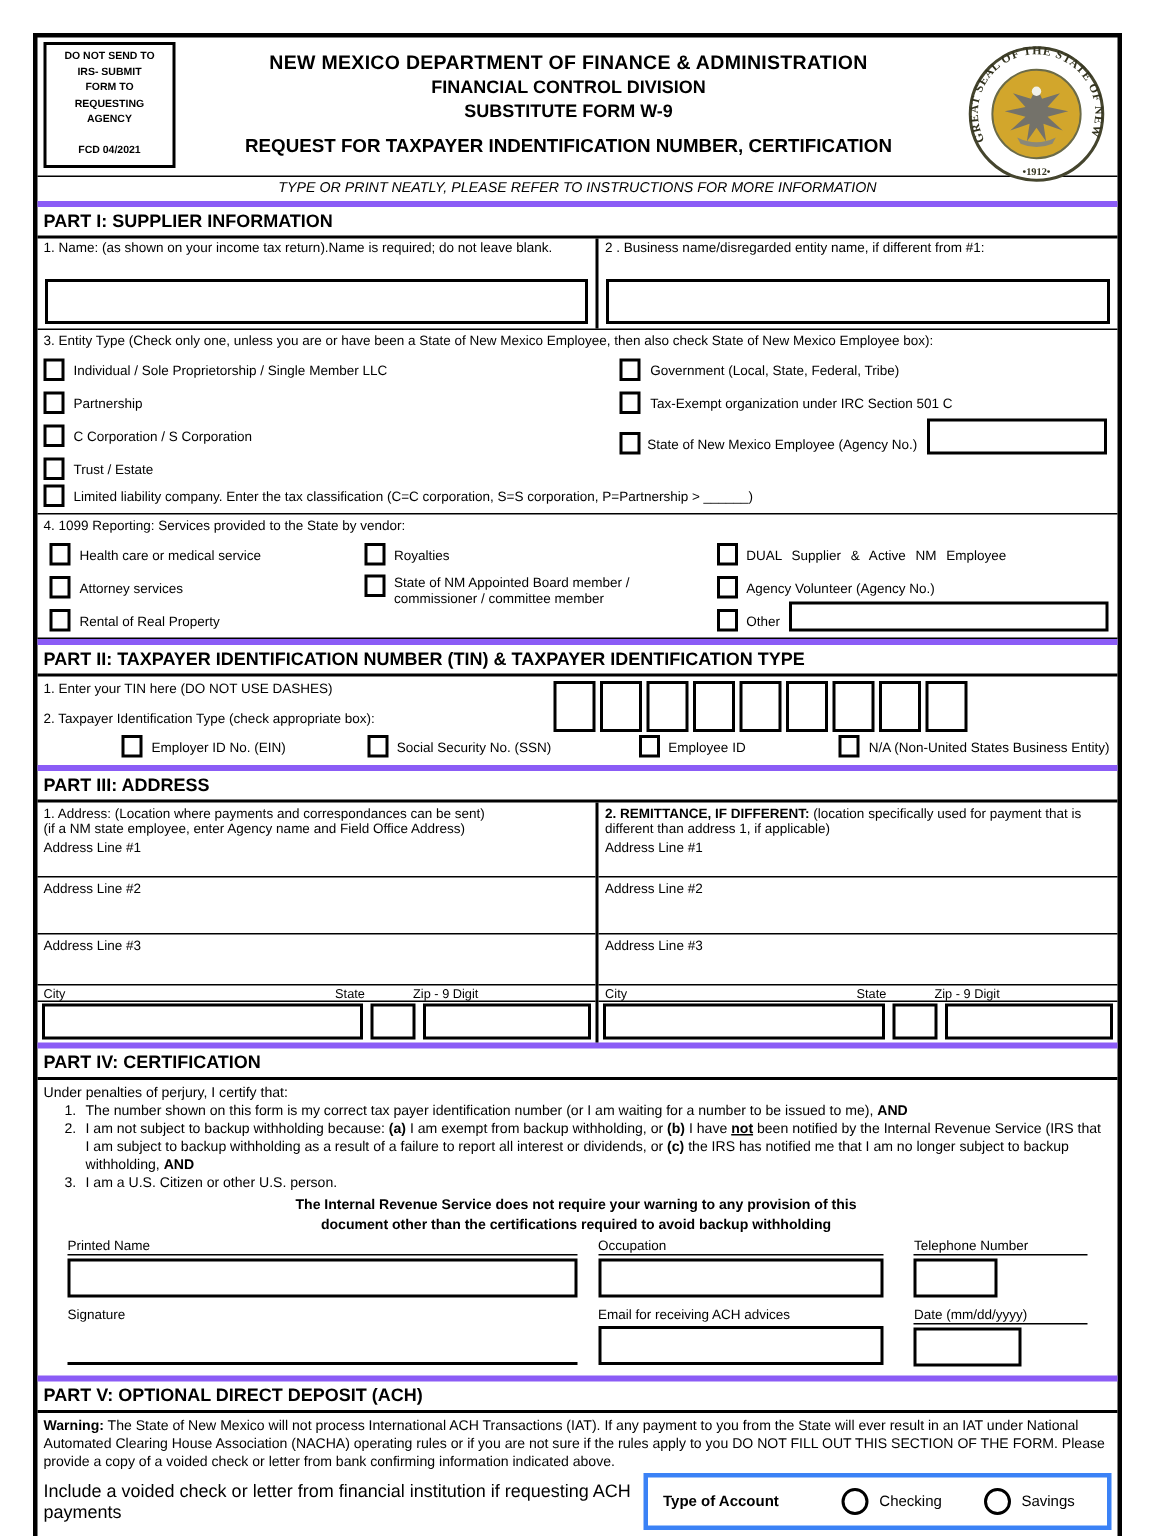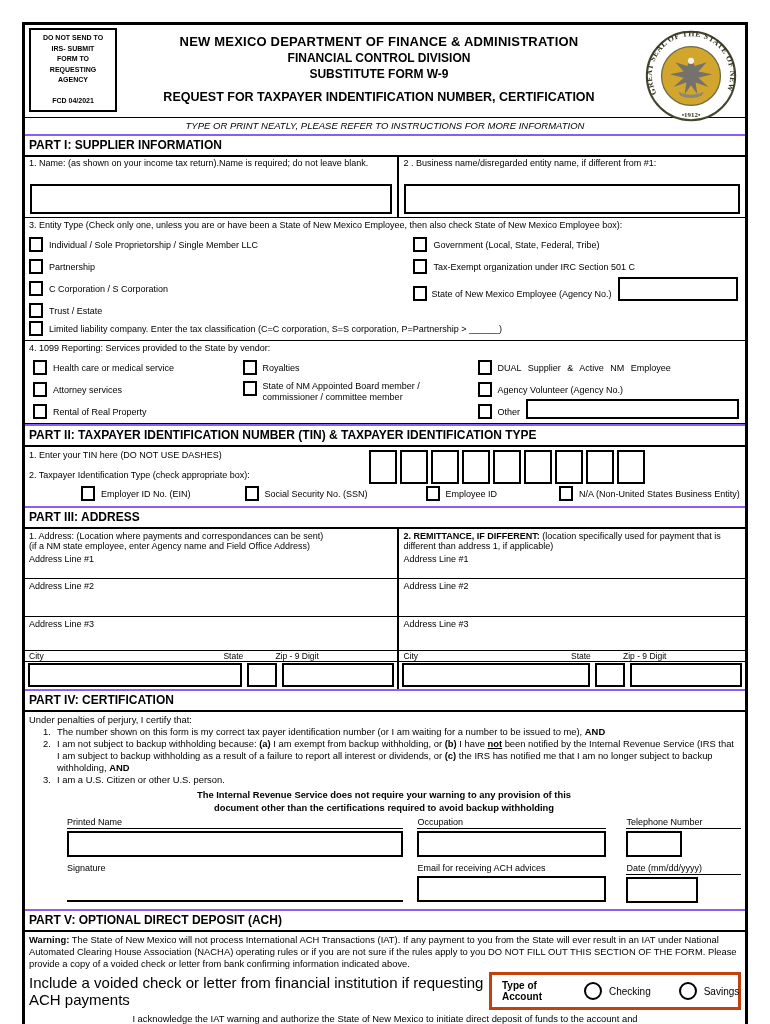--- a/index.html
+++ b/index.html
@@ -11,21 +11,21 @@
   .notice-box { width:88px; height:84px; border:2px solid #000; font-size:7px; font-weight:bold; text-align:center; padding-top:3px; line-height:1.5; display:flex; flex-direction:column; }
   .notice-box .code { margin-top:auto; margin-bottom:4px; font-size:7px; }
   .titles { flex:1; text-align:center; padding-top:6px; }
   .t1 { font-weight:bold; font-size:13px; letter-spacing:.2px; }
   .t2 { font-weight:bold; font-size:12px; margin-top:2px; }
   .t4 { font-weight:bold; font-size:12.5px; margin-top:9px; }
   .seal-wrap { width:100px; display:flex; align-items:flex-start; justify-content:center; padding-top:2px; }
   .instruction { text-align:center; font-style:italic; font-size:9.5px; padding:2px 0 3px 0; border-top:1px solid #000; }
 
   
-  .part-bar { border-top:2px solid #8b5cf6; border-bottom:2px solid #000; font-weight:bold; font-size:12px; padding:2px 4px 3px 4px; }
+  .part-bar { border-top:4px solid #8b5cf6; border-bottom:2px solid #000; font-weight:bold; font-size:12px; padding:2px 4px 3px 4px; }
 
   .small { font-size:9px; }
 
   
   .p1-labels { display:flex; min-height:25px; }
   .p1-labels .cellL { width:52%; border-right:2px solid #000; padding:1px 4px; font-size:9px; }
   .p1-labels .cellR { flex:1; padding:1px 4px; font-size:9px; }
   .p1-inputs { display:flex; height:36px; border-bottom:1px solid #000; }
   .p1-inputs .half { width:52%; border-right:2px solid #000; padding:2px 5px 3px 5px; }
   .p1-inputs .half2 { flex:1; padding:2px 5px 3px 5px; }
@@ -84,37 +84,37 @@
   .csz-boxes .zip-bx { width:112px; }
 
   
   .cert { padding:2px 6px 0 4px; font-size:9.4px; line-height:1.28; }
   .cert-item { display:flex; margin-left:14px; }
   .cert-item .num { width:14px; flex:0 0 auto; }
   .cert-item .txt { flex:1; }
   b.inl { font-weight:bold; }
   .u { font-weight:bold; text-decoration:underline; }
   .consent { text-align:center; font-weight:bold; font-size:9.4px; line-height:1.35; margin:3px 0 2px 0; }
-  .sig-grid { padding:0 4px;margin-left:38px; }
+  .sig-grid { padding:0 20px; }
   .sig-row { display:flex; height:46px; }
   .sg-c1 { width:52%; padding-right:14px; }
   .sg-c2 { width:31%; padding-right:20px; }
   .sg-c3 { flex:1; }
   .sig-label { font-size:9px; border-bottom:1px solid #000; padding-bottom:1px; }
   .sig-label.noline { border-bottom:none; }
   .sig-box { border:2px solid #000; height:26px; margin-top:2px; }
   .sig-box.tel { width:56px; }
   .sig-box.date { width:72px; }
   .sig-line { border-bottom:2px solid #000; height:28px; }
 
   
   .p5-warning { font-size:9.4px; line-height:1.3; padding:2px 6px 0 4px; }
   .p5-row { display:flex; align-items:center; padding:2px 4px 2px 4px; }
-  .include { flex:1; font-size:15px; padding-right:3px; }
-  .account-box { border:3px solid #c2410c; width:252px; height:38px; display:flex; align-items:center; padding:16px 10px; }
+  .include { flex:1; font-size:12px; padding-right:3px; }
+  .account-box { border:3px solid #3b82f6; width:312px; height:38px; display:flex; align-items:center; padding:16px 10px; }
   .acct-label { font-weight:bold; font-size:10px; }
   .radio { width:18px; height:18px; border:2px solid #000; border-radius:50%; display:inline-block; flex:0 0 auto; }
   .acct-opt { display:flex; align-items:center; gap:7px; font-weight:normal; font-size:10px; }
   .ack { text-align:center; font-size:9.4px; line-height:1.35; padding:1px 30px 2px 30px; }
 
   svg text { font-family:"Liberation Serif", serif; }
 </style>
 </head>
 <body>
 

